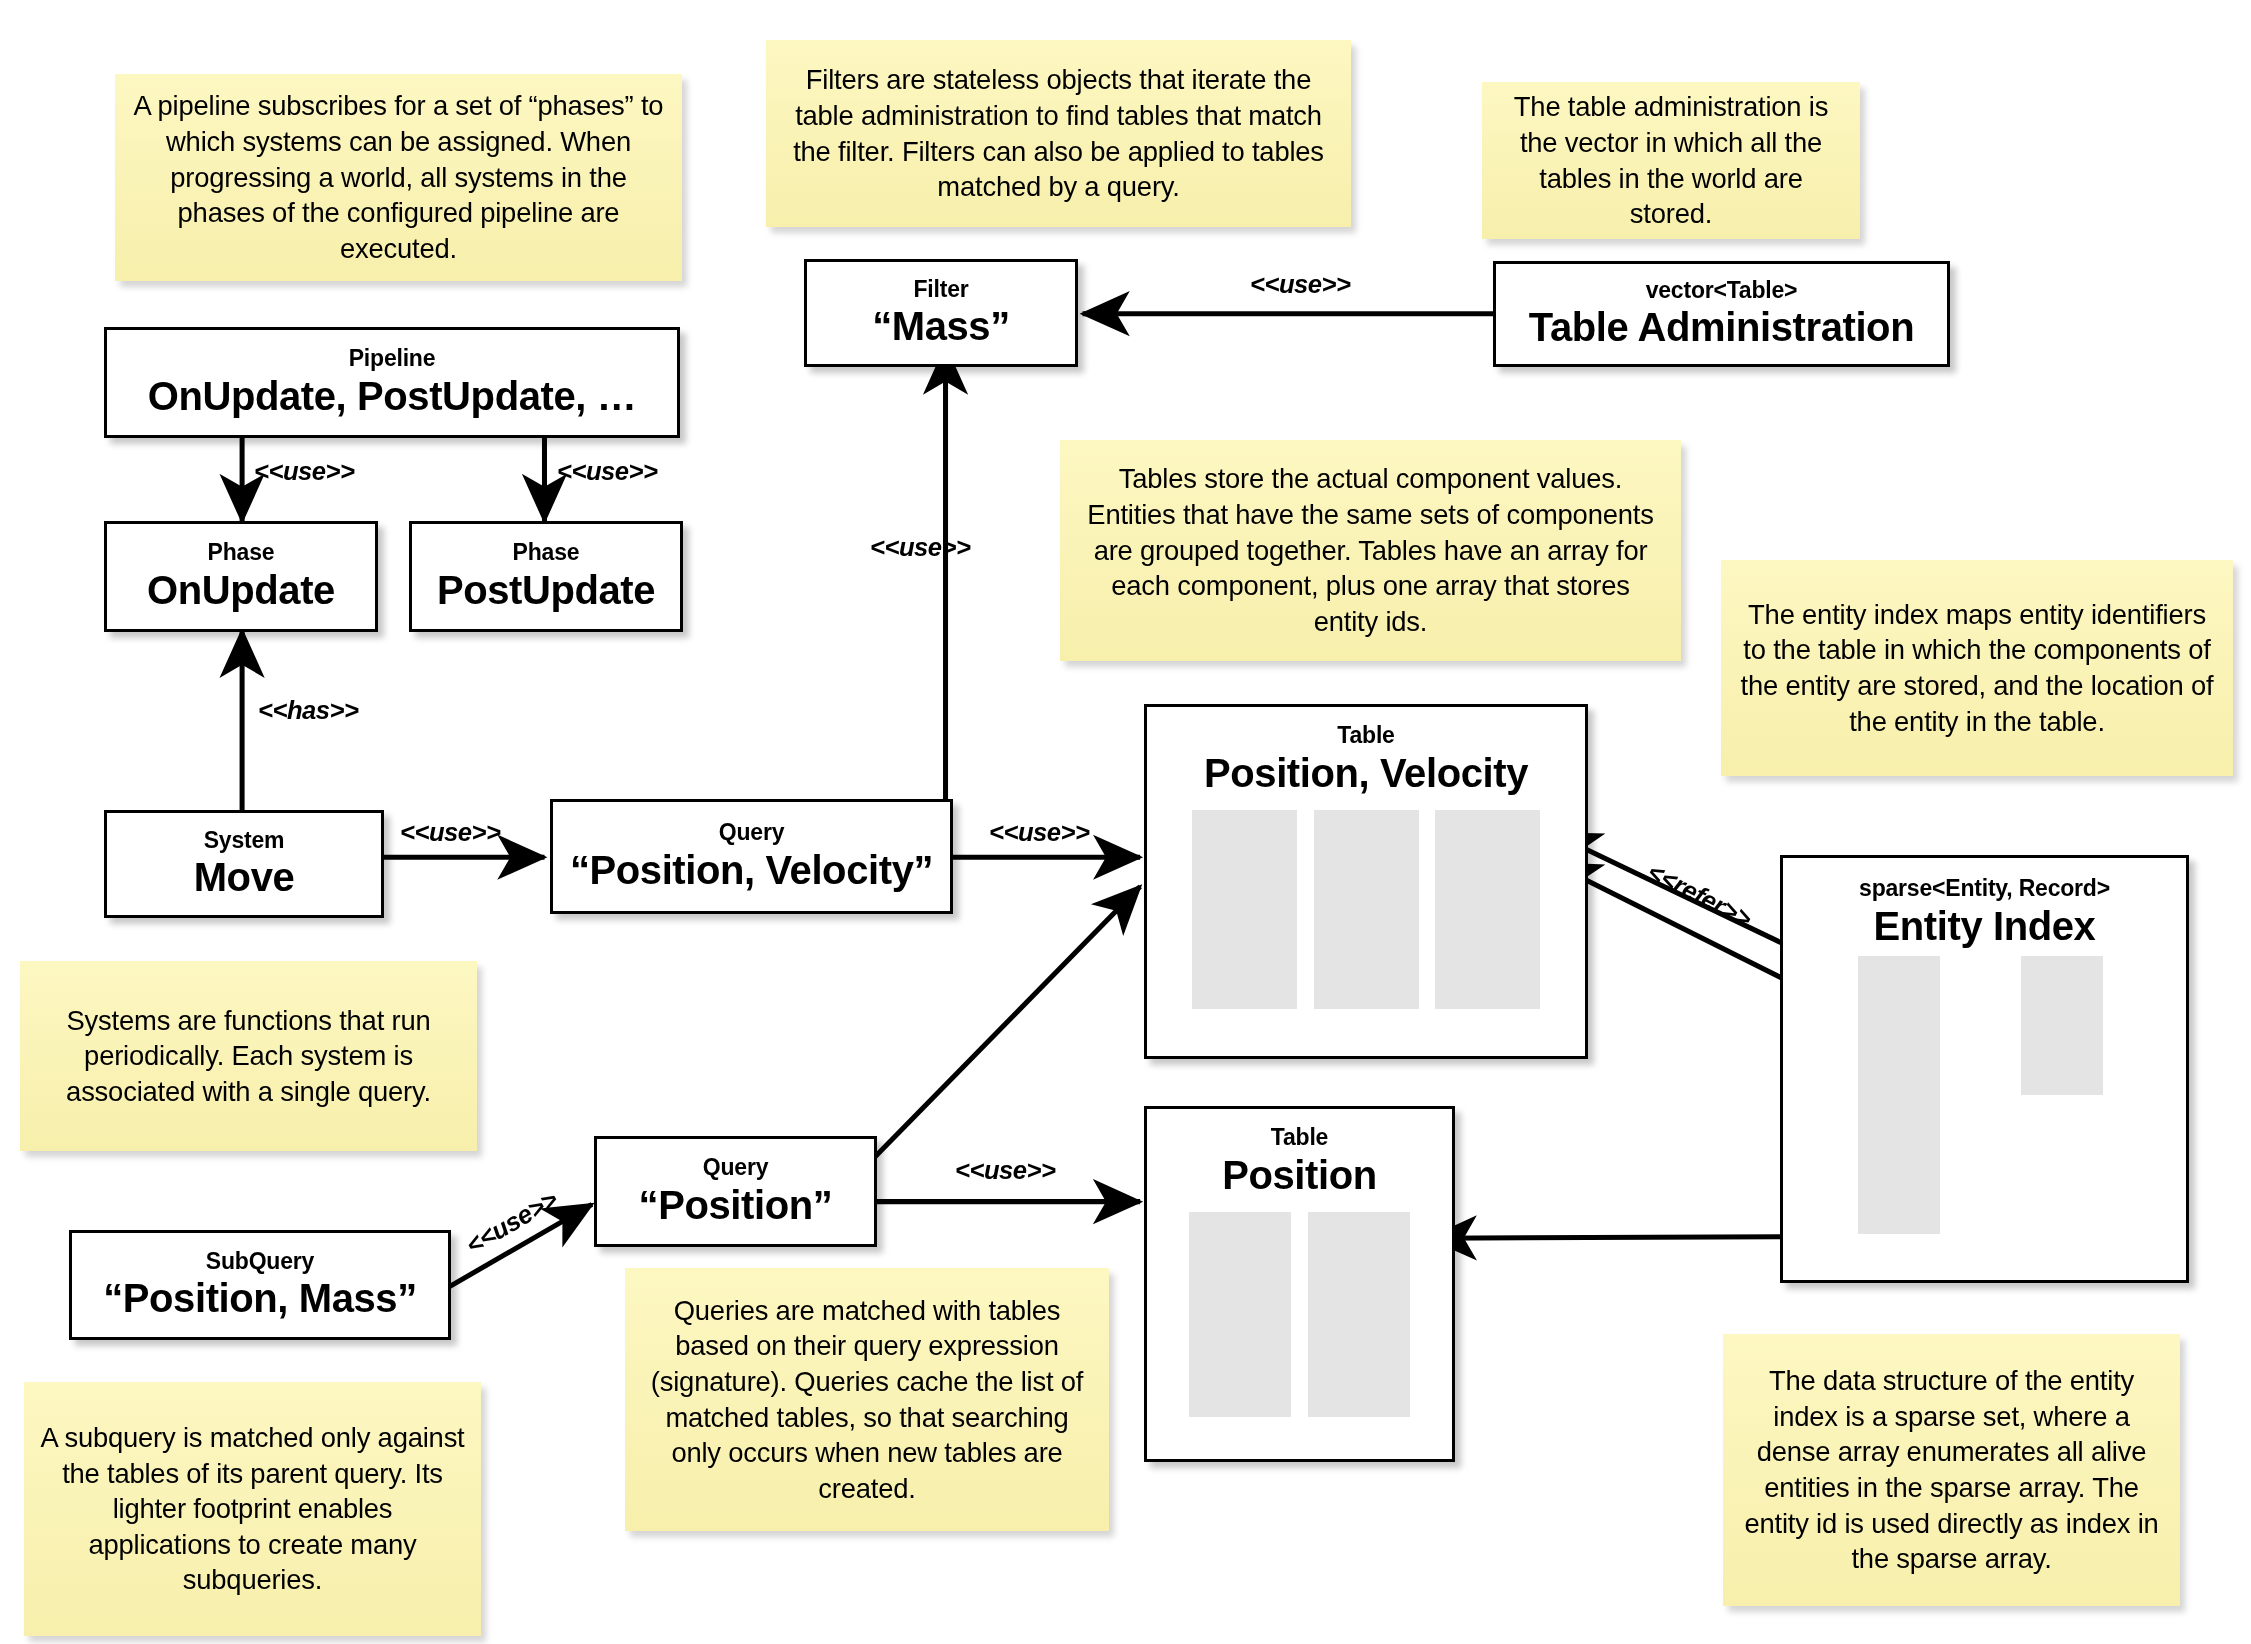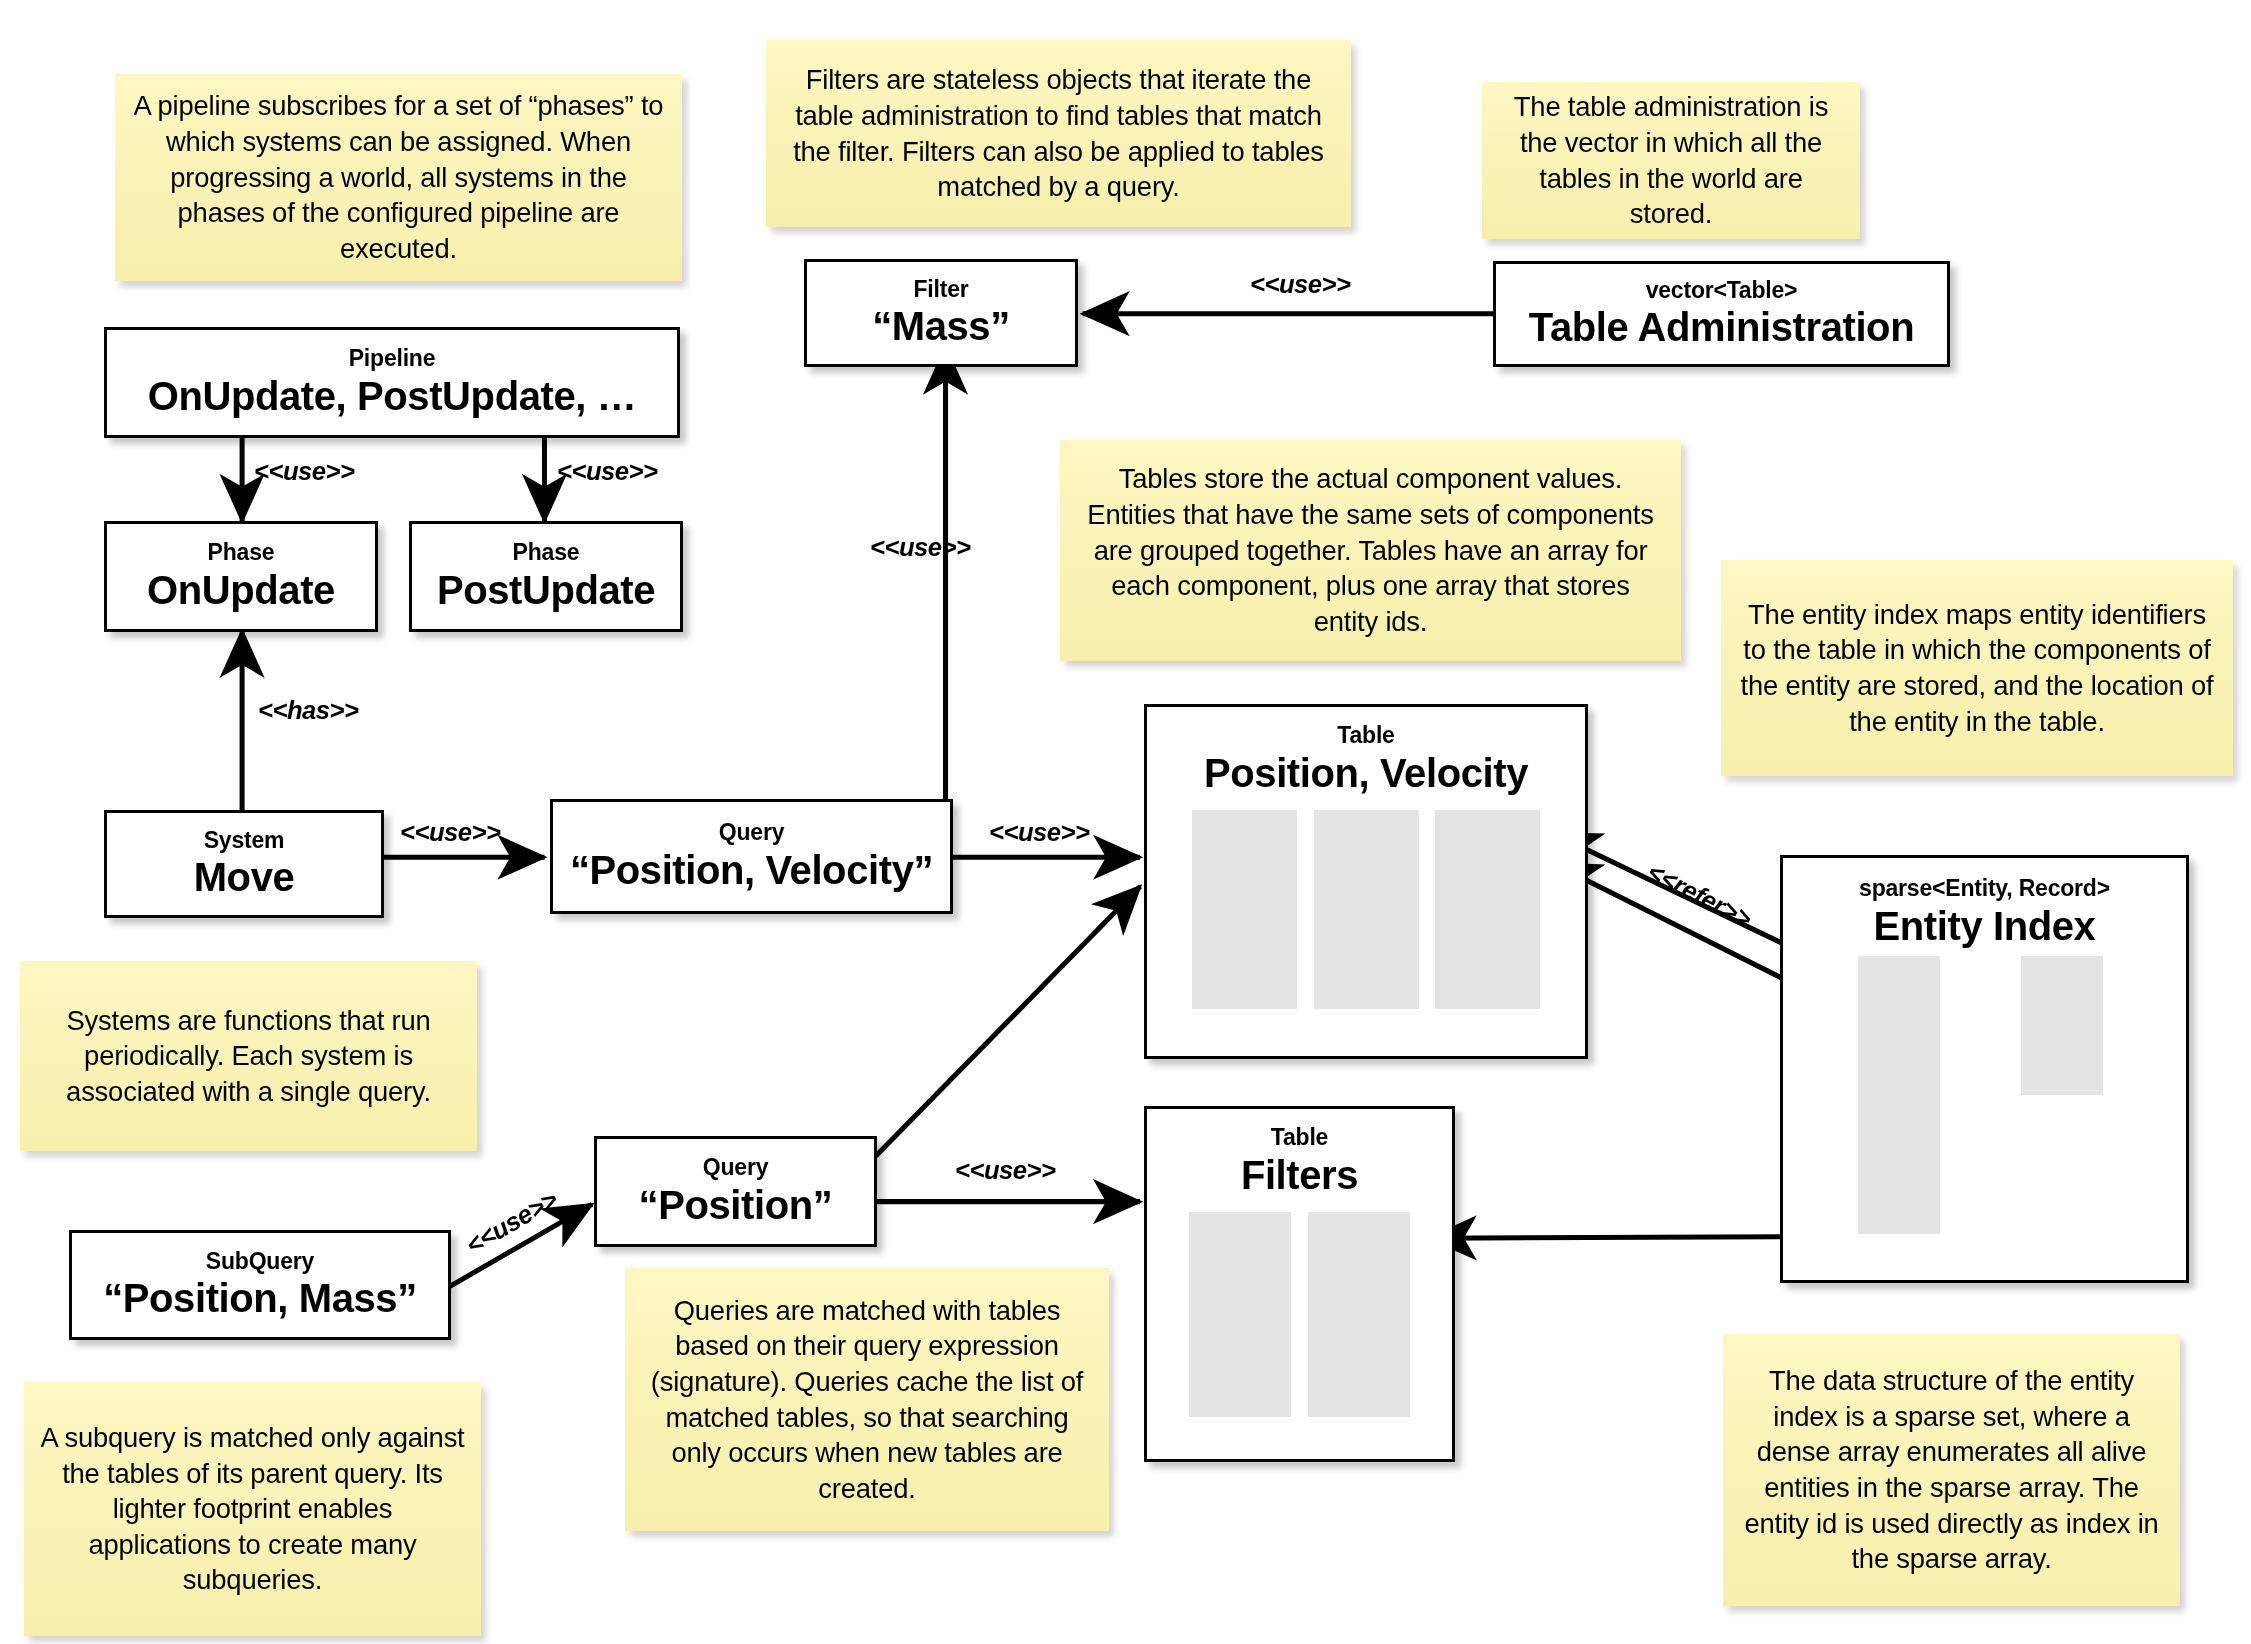--- a/index.html
+++ b/index.html
@@ -201,21 +201,21 @@
     <div class="title">Position, Velocity</div>
     <div class="arrays">
       <div class="arr" style="width:105px;height:199px;"></div>
       <div class="arr" style="width:105px;height:199px;"></div>
       <div class="arr" style="width:105px;height:199px;"></div>
     </div>
   </div>
 
   <div class="node table-node" style="left:1144px;top:1106px;width:311px;height:356px;">
     <div class="stereo">Table</div>
-    <div class="title">Filters</div>
+    <div class="title">Position</div>
     <div class="arrays">
       <div class="arr" style="width:102px;height:205px;"></div>
       <div class="arr" style="width:102px;height:205px;"></div>
     </div>
   </div>
 
   <div class="node" style="left:1780px;top:855px;width:409px;height:428px;justify-content:flex-start;padding-top:18.3px;">
     <div class="stereo">sparse&lt;Entity, Record&gt;</div>
     <div class="title">Entity Index</div>
   </div>

